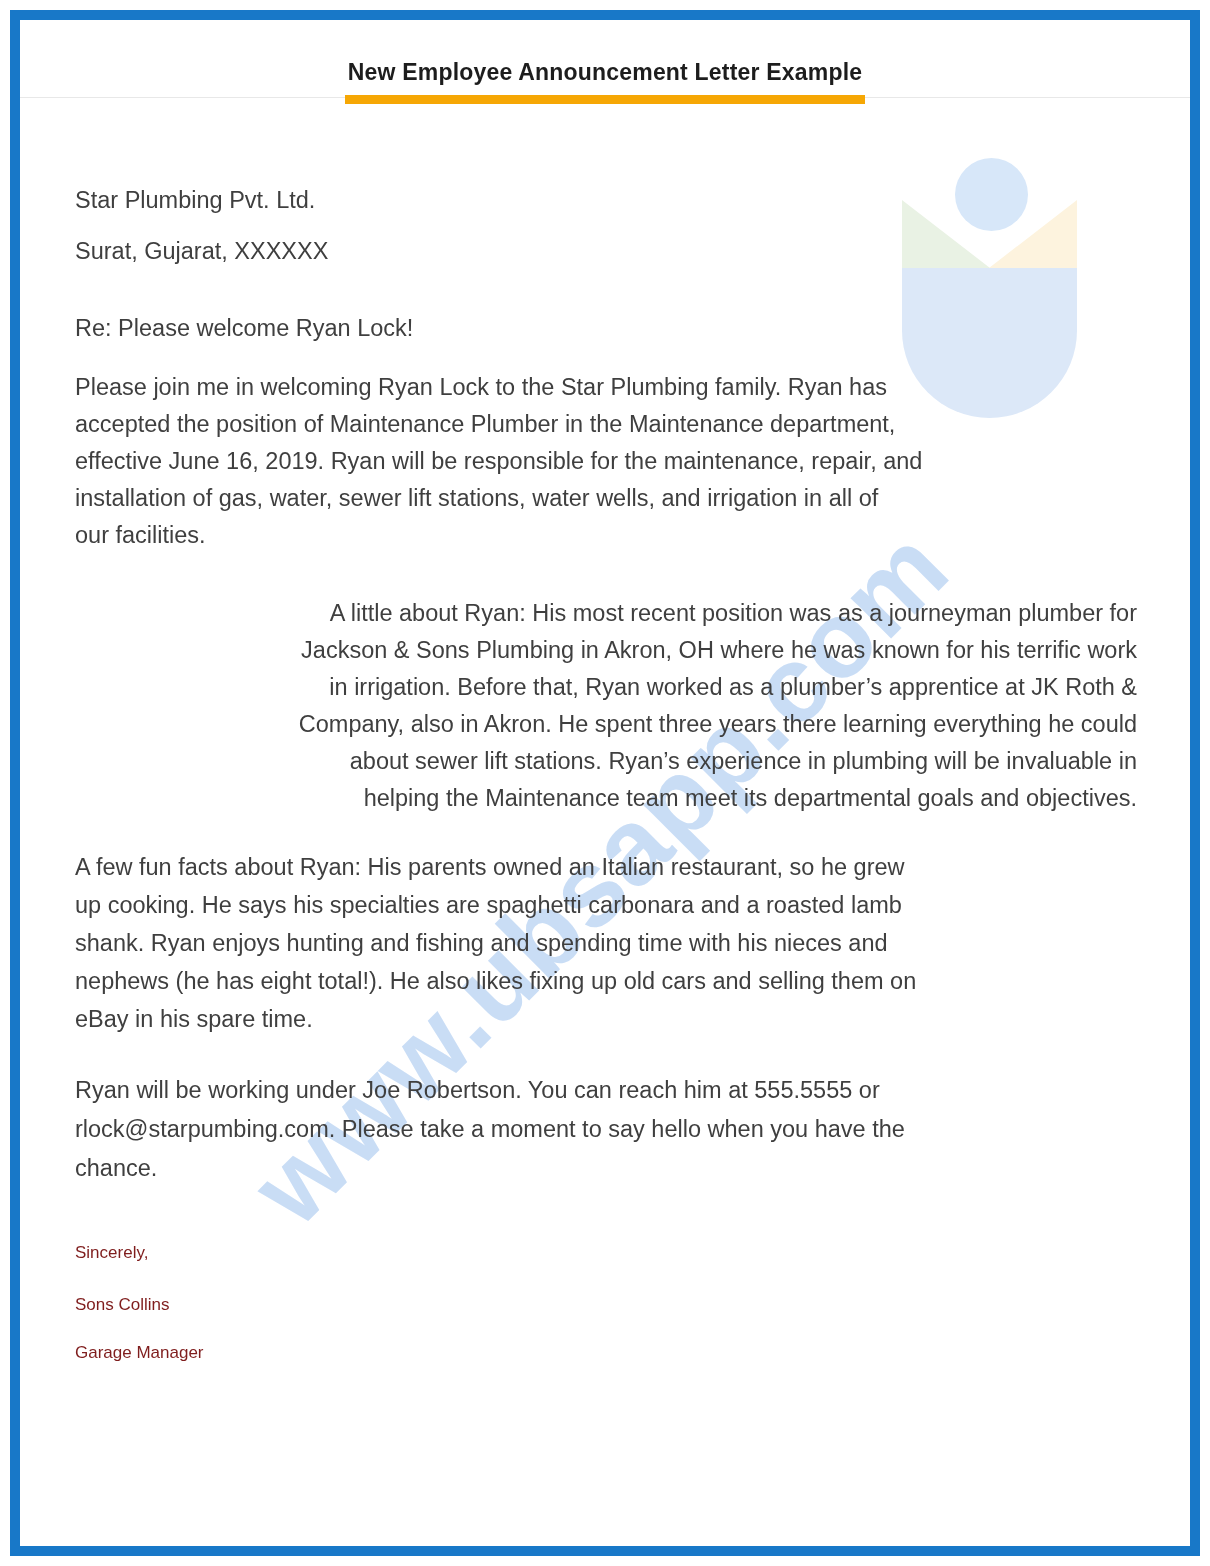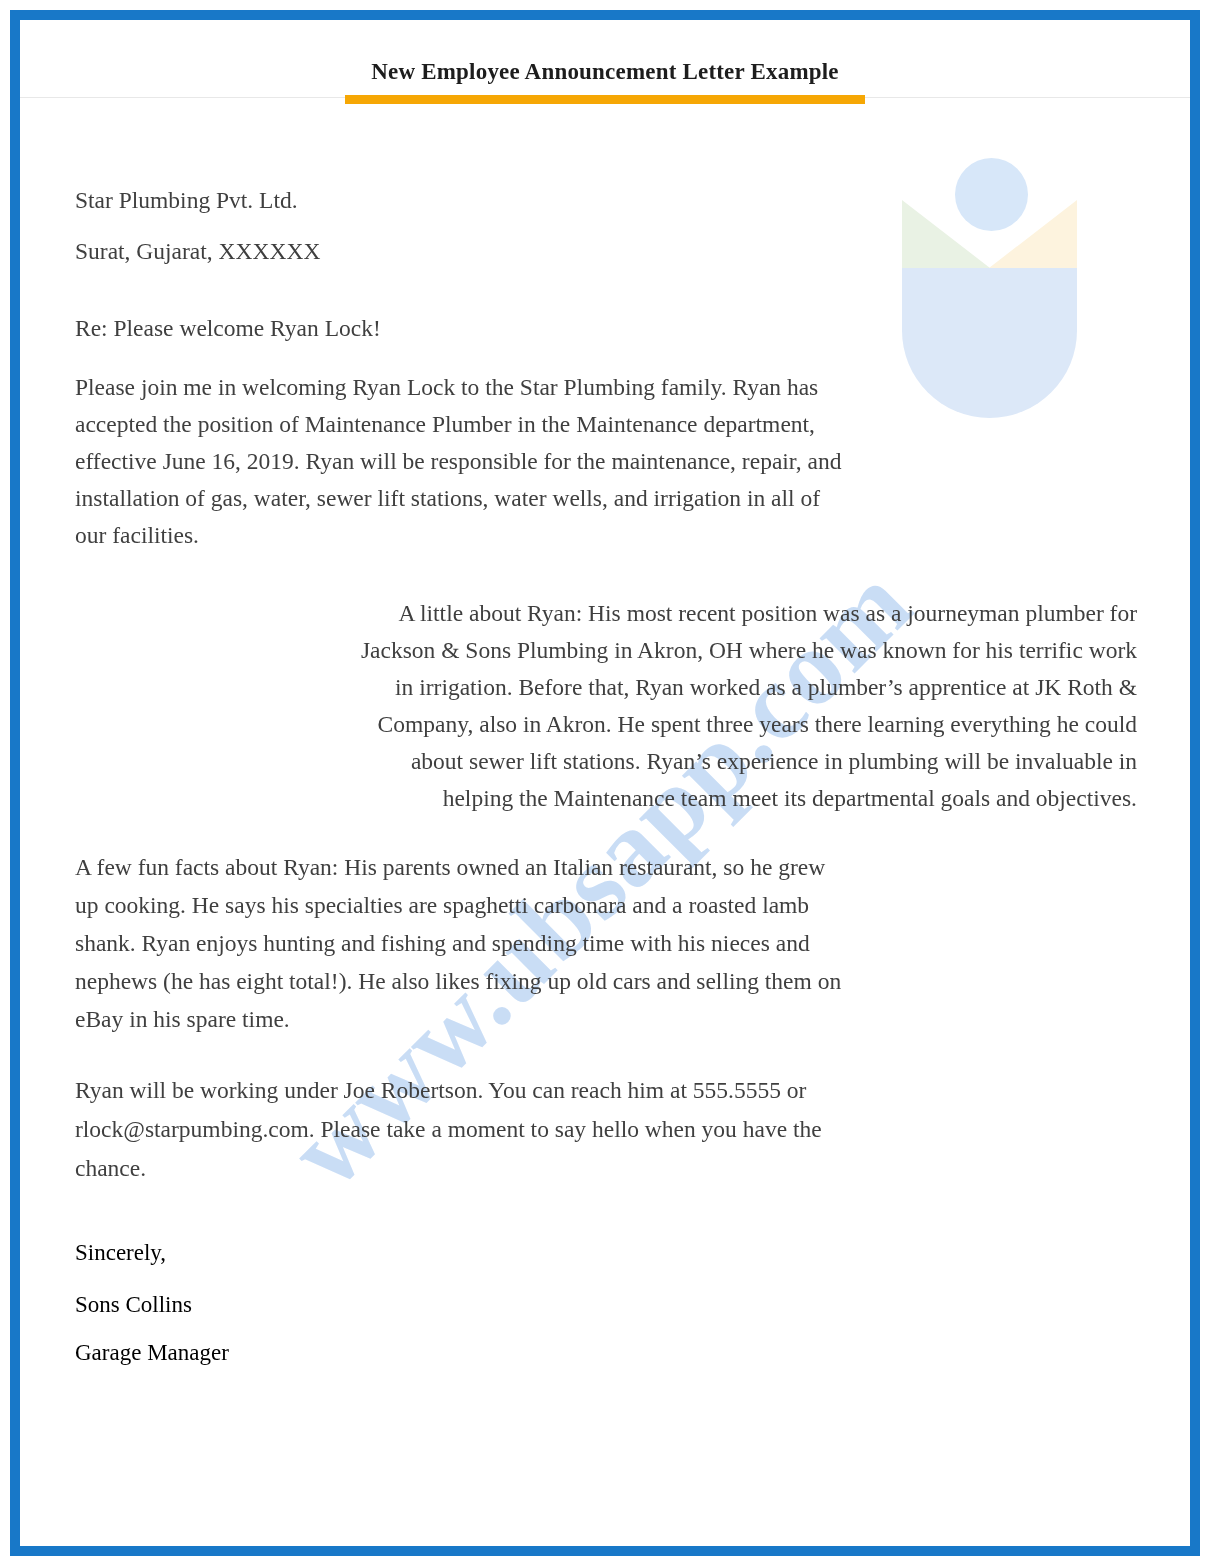--- a/index.html
+++ b/index.html
@@ -1,18 +1,18 @@
 <!DOCTYPE html>
 <html><head>
 <meta charset="utf-8">
 <style>
   html, body { margin:0; padding:0; background:#ffffff; }
   .page {
     position:relative; width:1210px; height:1566px; background:#ffffff;
-    font-family:Liberation Serif, serif; overflow:hidden;
+    font-family:Liberation Sans, sans-serif; overflow:hidden;
   }
   .frame {
     position:absolute; left:10px; top:10px; width:1190px; height:1546px;
     border:10px solid #1878C8; box-sizing:border-box; z-index:3; pointer-events:none;
   }
   .title {
     position:absolute; top:59px; left:0; width:100%; text-align:center;
     font-size:23px; font-weight:700; color:#1D1D1D; letter-spacing:0.2px; z-index:2;
   }
   .divider {
@@ -50,21 +50,21 @@
   .content p { margin:0; }
   .line { font-size:23.5px; line-height:28px; }
   .gap-addr { margin-top:23px !important; }
   .subject { margin-top:49px !important; }
   .salutation { margin-top:42px !important; }
   .para { font-size:23.5px; line-height:37px; white-space:pre-line; }
   .p1 { margin-top:27px !important; }
   .p2 { margin-top:41px !important;text-align:right; }
   .p3 { margin-top:31px !important; line-height:38px; }
   .p4 { margin-top:33px !important; line-height:39px; }
-  .sig { font-size:23px; line-height:26px; color:#000000; }
+  .sig { font-size:17px; line-height:26px; color:#7f1d1d; }
   .sig-1 { margin-top:52px !important; }
   .sig-2 { margin-top:26px !important; }
   .sig-3 { margin-top:22px !important; }
 </style>
 </head>
 <body>
 
 <div class="page">
 
   <div class="frame"></div>

